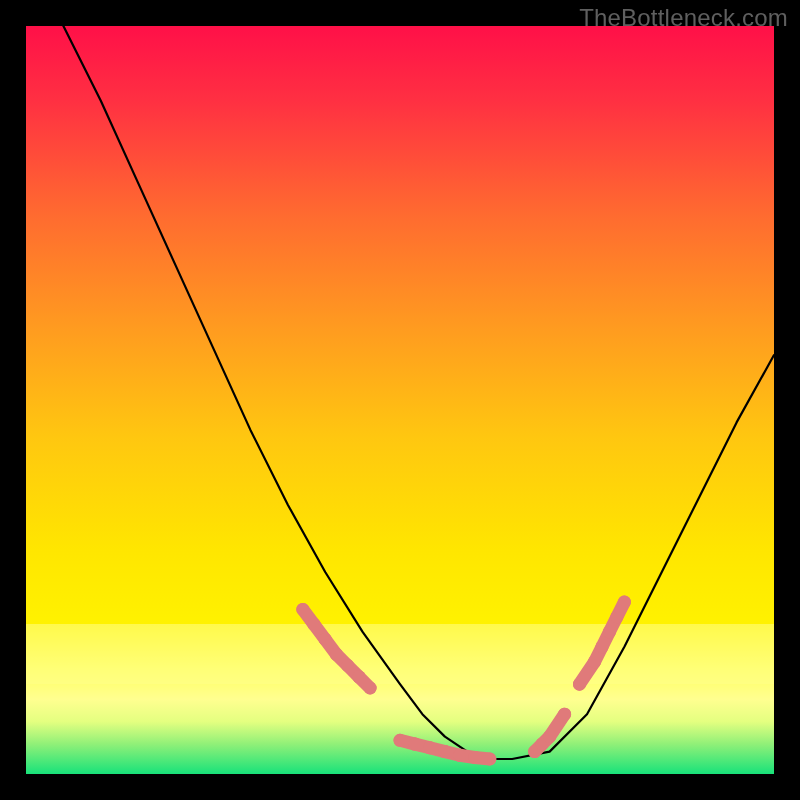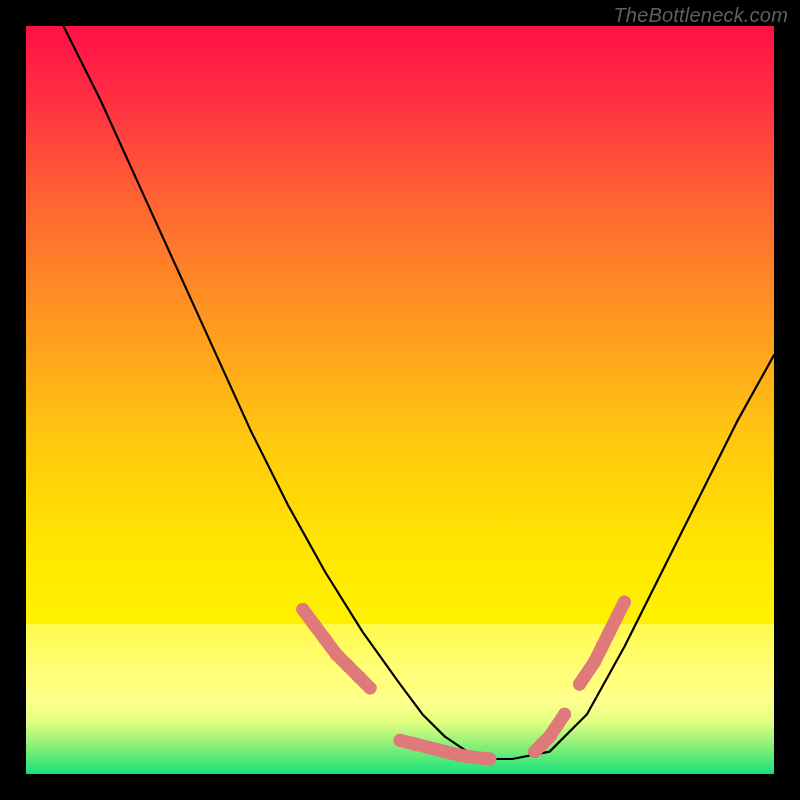--- a/index.html
+++ b/index.html
@@ -30,24 +30,23 @@
   .plot-area svg {
     display: block;
     width: 748px;
     height: 748px;
   }
   .watermark {
     position: absolute;
     top: 4px;
     right: 12px;
     color: #5f5f5f;
-    font-size: 20px;
+    font-size: 24px;
     font-weight: 500;
     letter-spacing: 0.2px;
-    font-style: italic;
   }
 </style>
 </head>
 <body>
 
 <div class="frame">
 
   <div class="watermark">TheBottleneck.com</div>
 
   <div class="plot-area">

